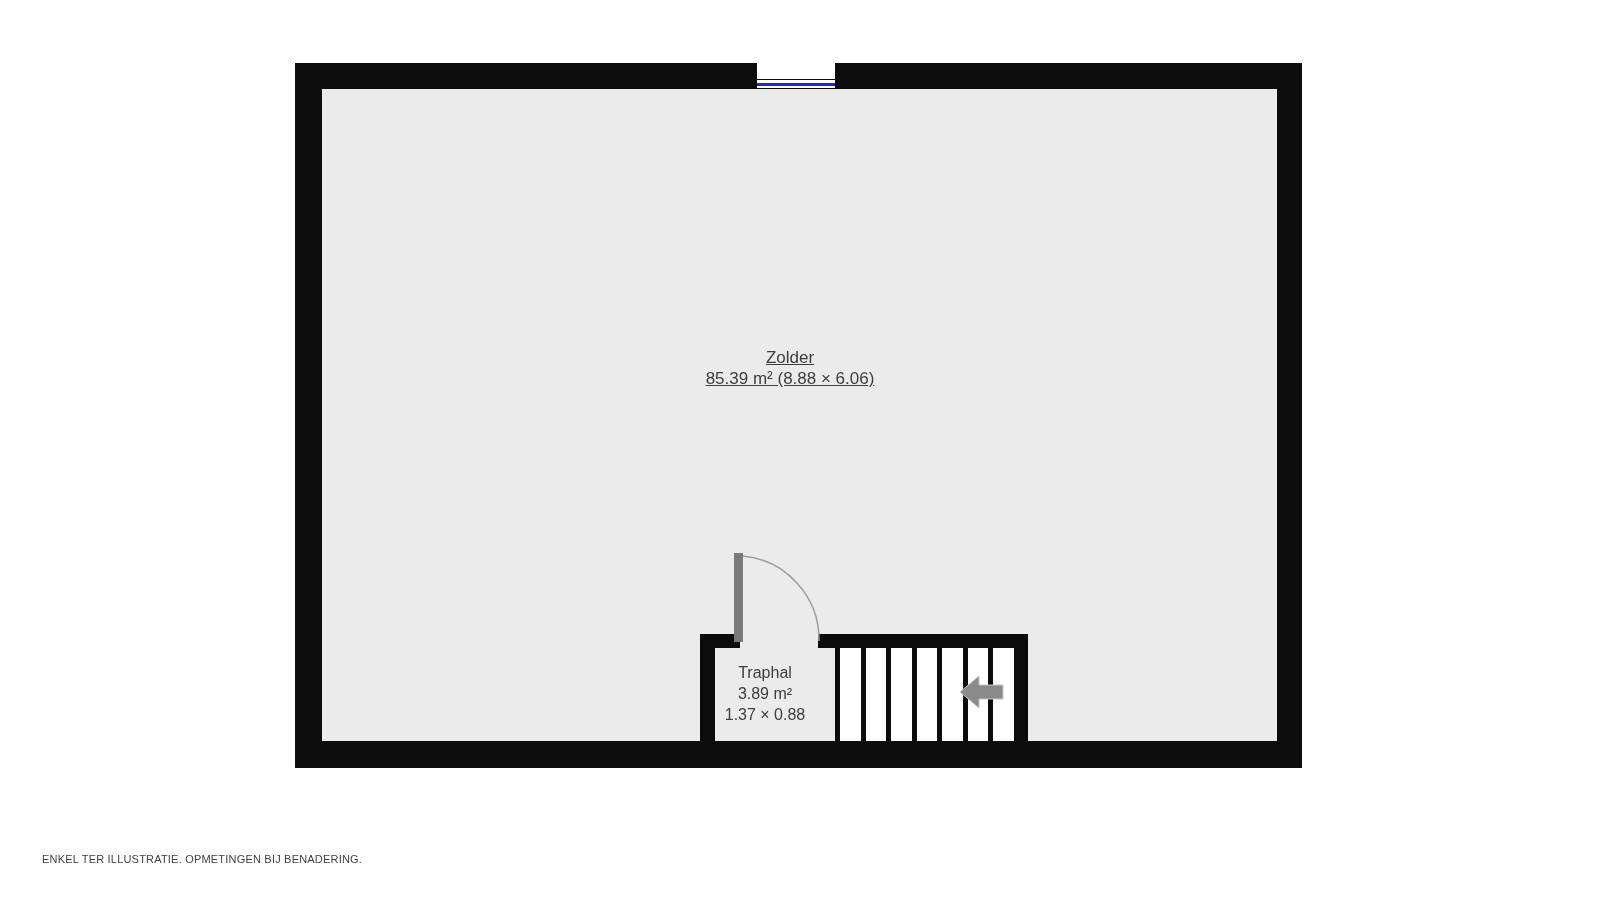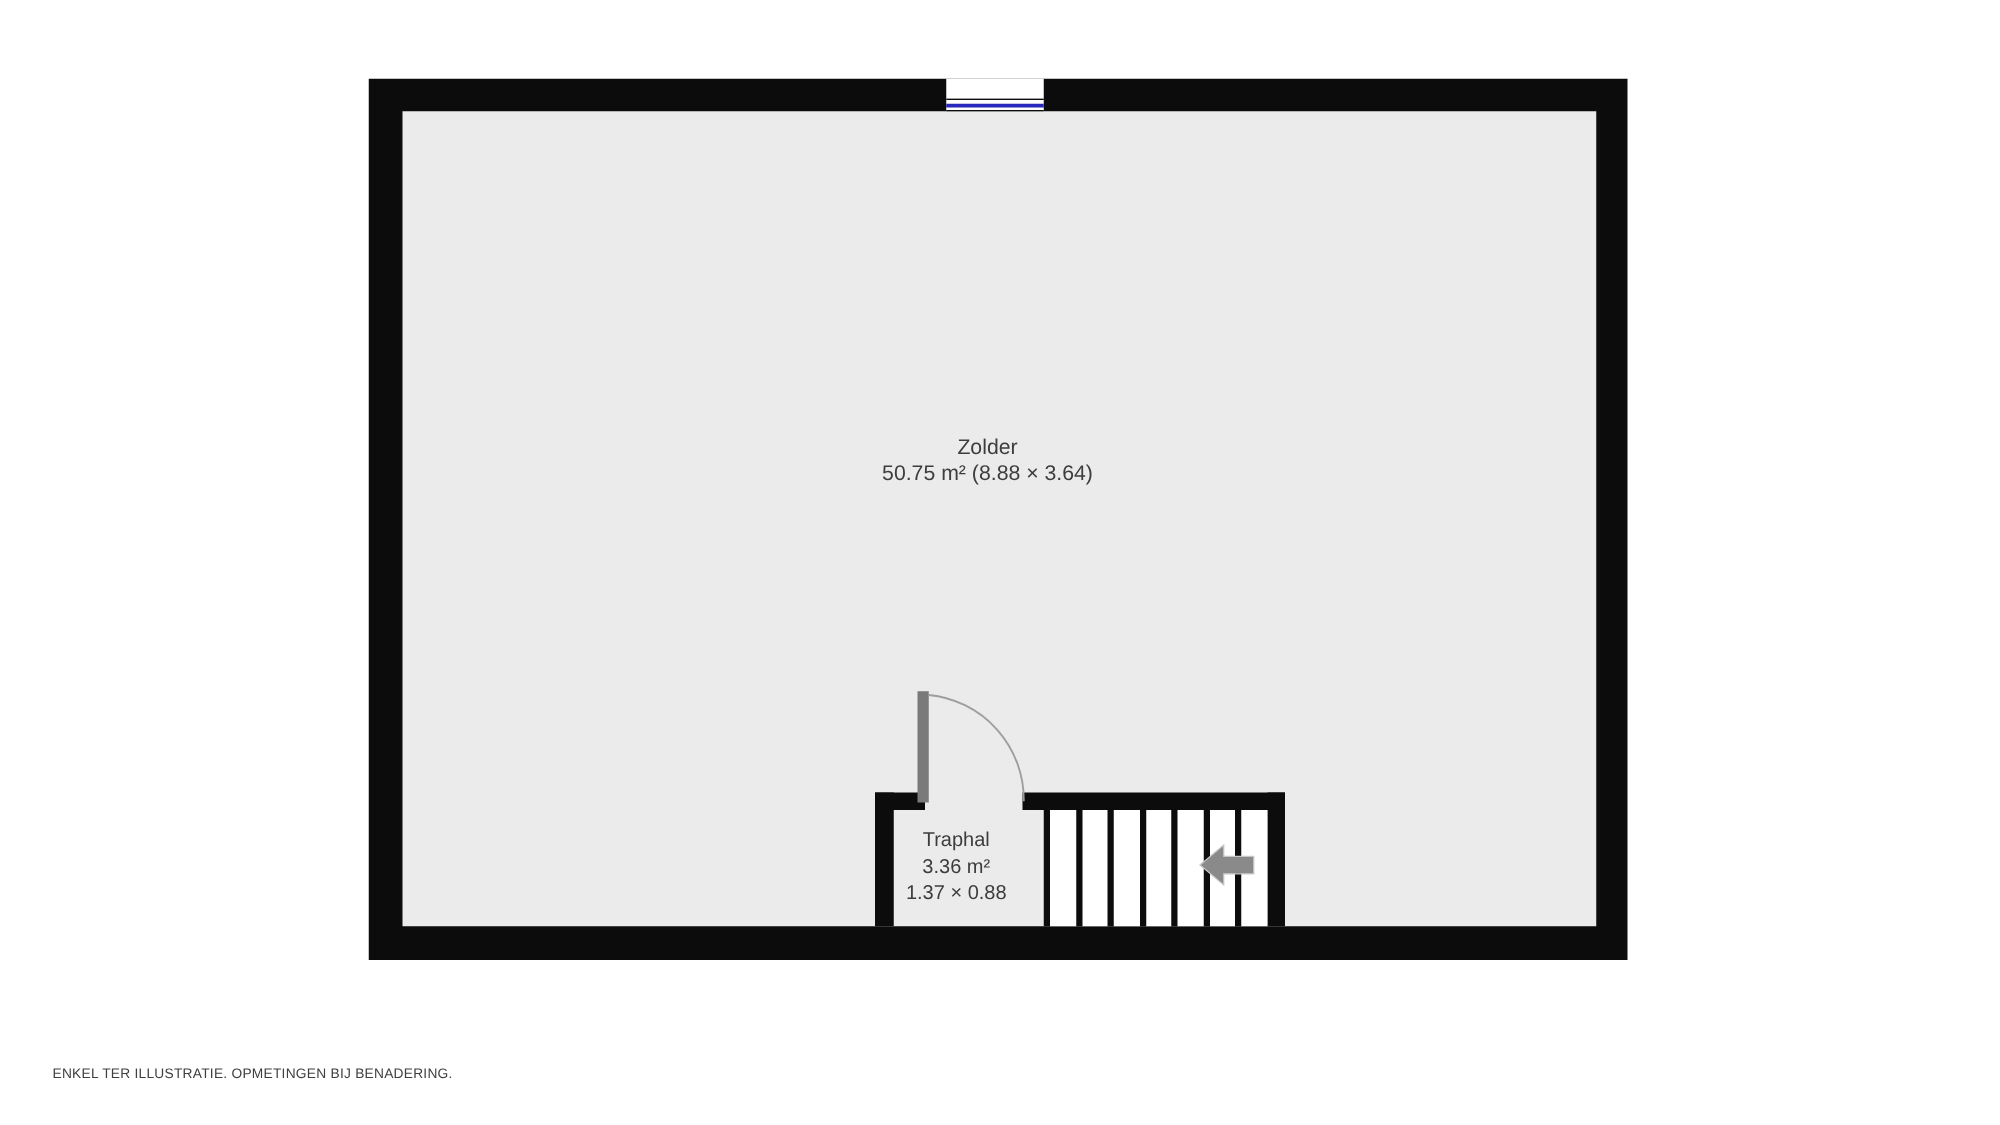--- a/index.html
+++ b/index.html
@@ -86,21 +86,21 @@
     pointer-events:none;
   }
   
   .room-label{
     position:absolute;
     text-align:center;
     color:var(--ink);
   }
   .label-zolder{
     left:345px; top:284px; width:300px;
-    font-size:17px; line-height:21px;
+    font-size:17px; line-height:21px;text-decoration:underline;
   }
   .label-traphal{
     left:420px; top:599px; width:100px;
     font-size:16px; line-height:21px;
   }
   
   .footer{
     position:absolute;
     left:42px; top:853px;
     font-size:11px; line-height:13px;
@@ -137,26 +137,26 @@
     </div>
 
   <div class="door-leaf"></div>
   <svg class="overlay" viewBox="0 0 1007 705">
     <path d="M 448 493 A 84 84 0 0 1 524 578" fill="none" stroke="var(--arc)" stroke-width="1.5"></path>
     <polygon points="665,629 684,613 684,622 708,622 708,636 684,636 684,645" fill="var(--arrow)" stroke="var(--arrow-outline)" stroke-width="1"></polygon>
   </svg>
 
   <div class="room-label label-zolder">
     <div>Zolder</div>
-    <div>50.75 m² (8.88 × 3.64)</div>
+    <div>85.39 m² (8.88 × 6.06)</div>
   </div>
 
   <div class="room-label label-traphal">
     <div>Traphal</div>
-    <div>3.36 m²</div>
+    <div>3.89 m²</div>
     <div>1.37 × 0.88</div>
   </div>
 
 </div>
 
 <div class="footer">
   <div>ENKEL TER ILLUSTRATIE. OPMETINGEN BIJ BENADERING.</div>
 </div>
 
 </body></html>

